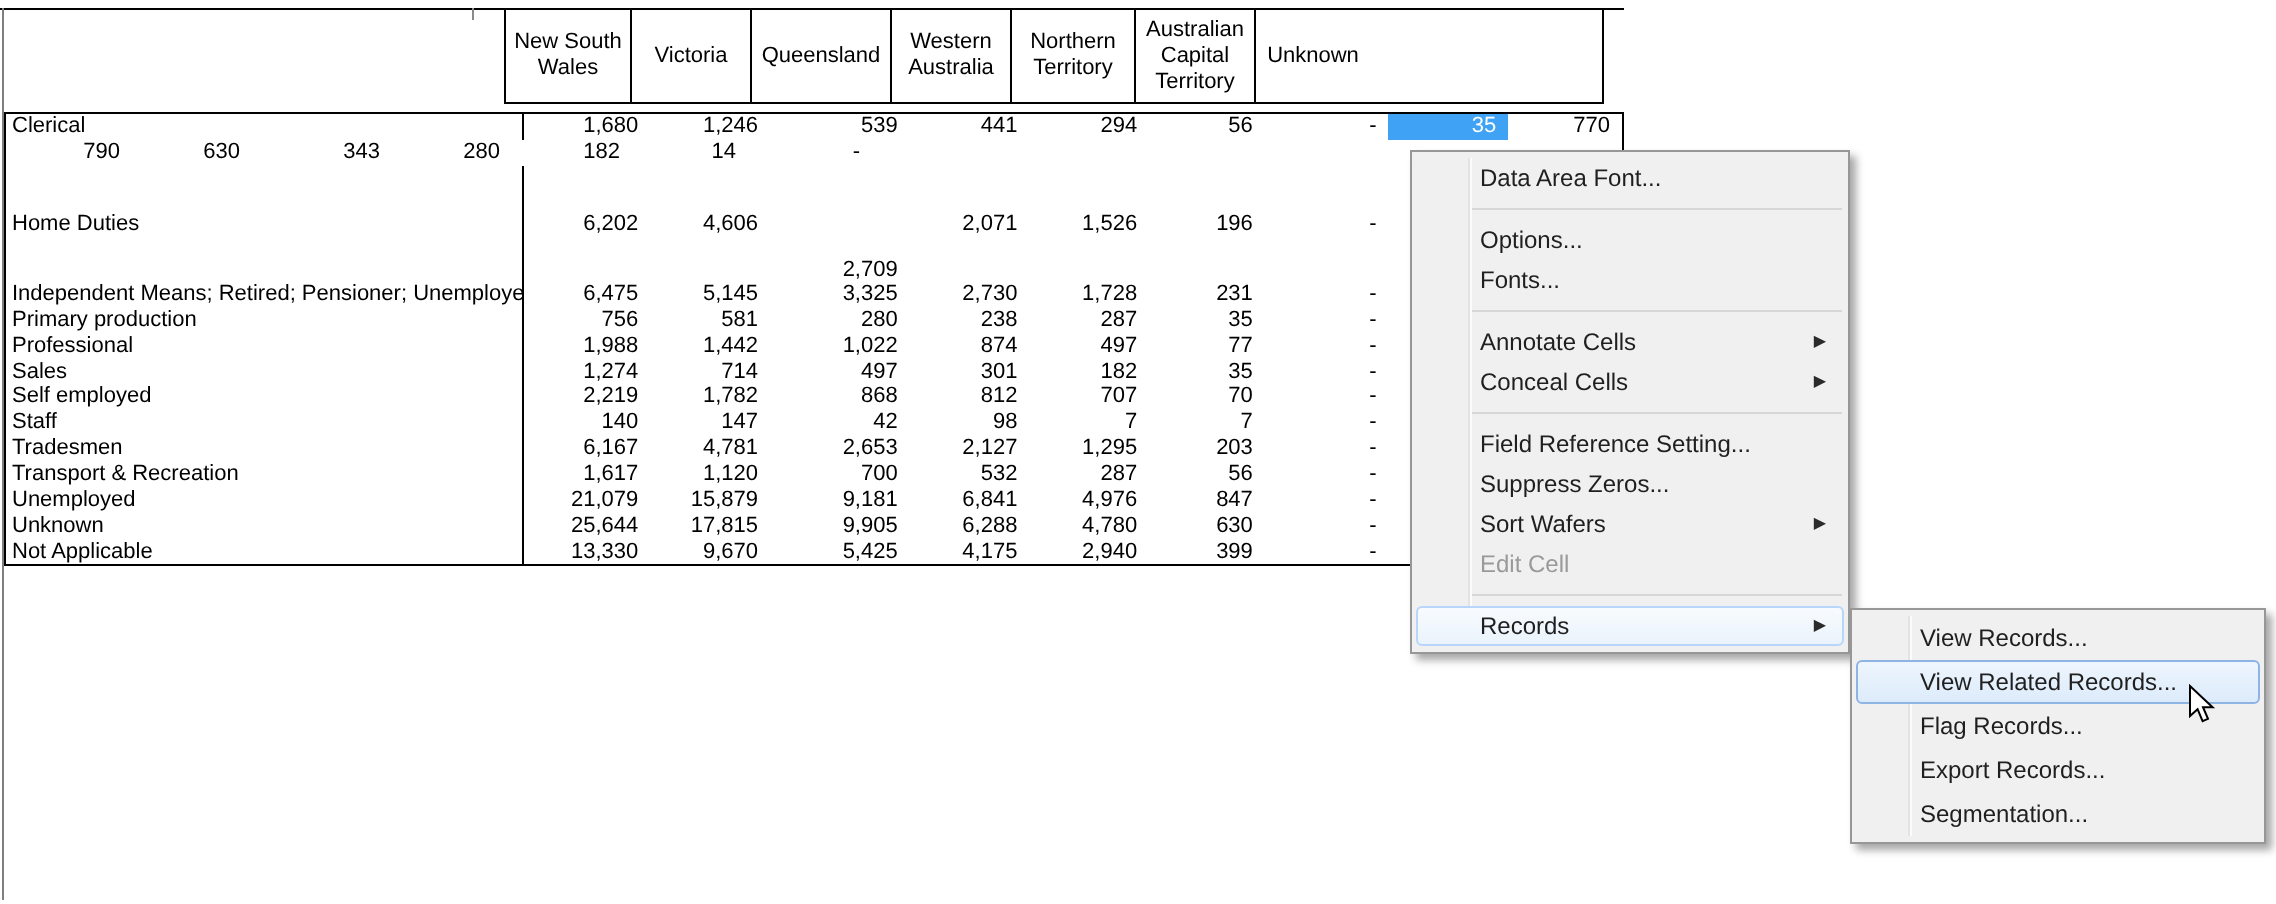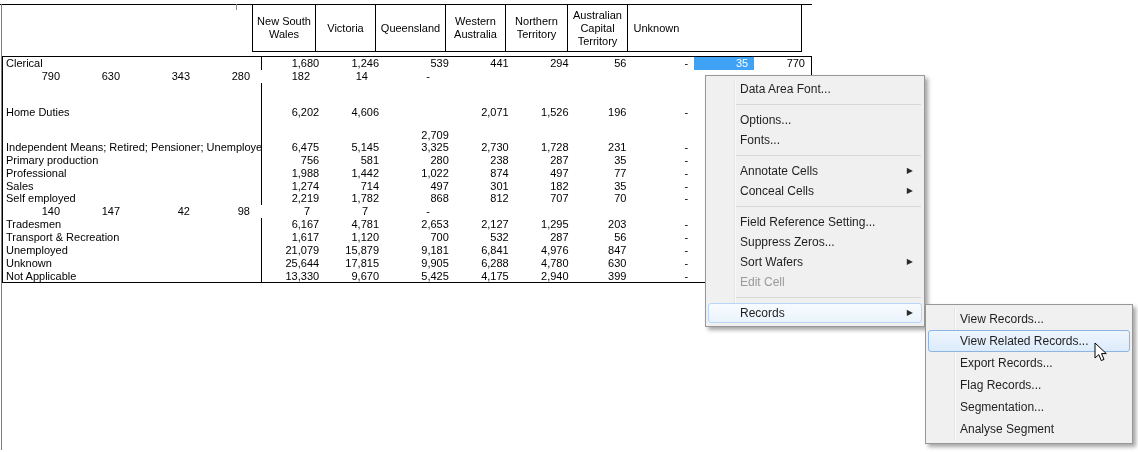--- a/index.html
+++ b/index.html
@@ -201,20 +201,21 @@
       <div class="cell" style="width: 60px;">1,782</div>
       <div class="cell" style="width: 70px; text-align: right;">868</div>
       <div class="cell" style="width: 60px;">812</div>
       <div class="cell" style="width: 60px;">707</div>
       <div class="cell" style="width: 58px;">70</div>
       <div class="cell" style="width: 62px;">-</div>
       <div class="cell" style="width: 60px;"></div>
       <div class="cell" style="width: 57px;"></div>
     </div>
     <div class="grid-row">
+    <div class="rowlabel">Staff</div>
   <div class="cell" style="width: 63px;">140</div>
       <div class="cell" style="width: 60px;">147</div>
       <div class="cell" style="width: 70px;">42</div>
       <div class="cell" style="width: 60px;">98</div>
       <div class="cell" style="width: 60px;">7</div>
       <div class="cell" style="width: 58px;">7</div>
       <div class="cell" style="width: 62px;">-</div>
       <div class="cell" style="width: 60px;"></div>
       <div class="cell" style="width: 57px;"></div>
     </div>
@@ -318,28 +319,25 @@
   </div>
 
 <div id="records-submenu" class="menu">
     <div class="mi">
     <span class="lbl">View Records...</span>
   </div>
     <div class="mi hover">
     <span class="lbl">View Related Records...</span>
   </div>
     <div class="mi">
+    <span class="lbl">Flag Records...</span>
+  </div>
+    <div class="mi">
     <span class="lbl">Export Records...</span>
   </div>
     <div class="mi">
-    <span class="lbl">Flag Records...</span>
-  </div>
-    <div class="mi">
     <span class="lbl">Segmentation...</span>
-  </div>
-    <div class="mi">
-    <span class="lbl">Analyse Segment</span>
   </div>
   </div>
 
 <svg id="cursor" width="14" height="21" viewBox="0 0 14 21">
   <path d="M1,1 L1,16 L4.8,12.6 L7.3,18.6 L10,17.4 L7.5,11.6 L12.3,11.6 Z" fill="#ffffff" stroke="#000000" stroke-width="1"></path>
 </svg>
 
 </body></html>

